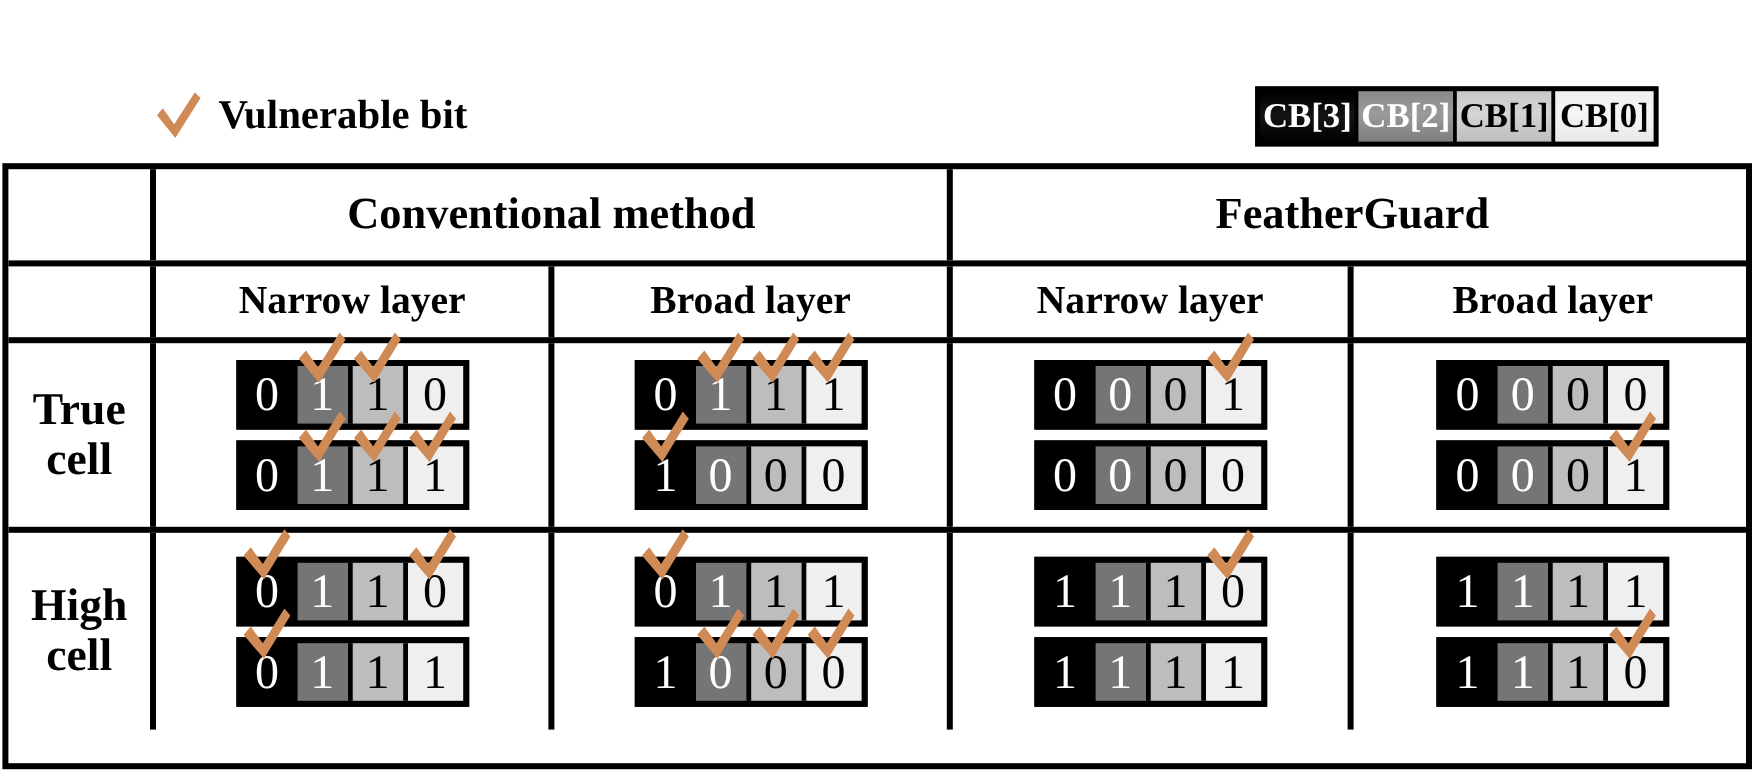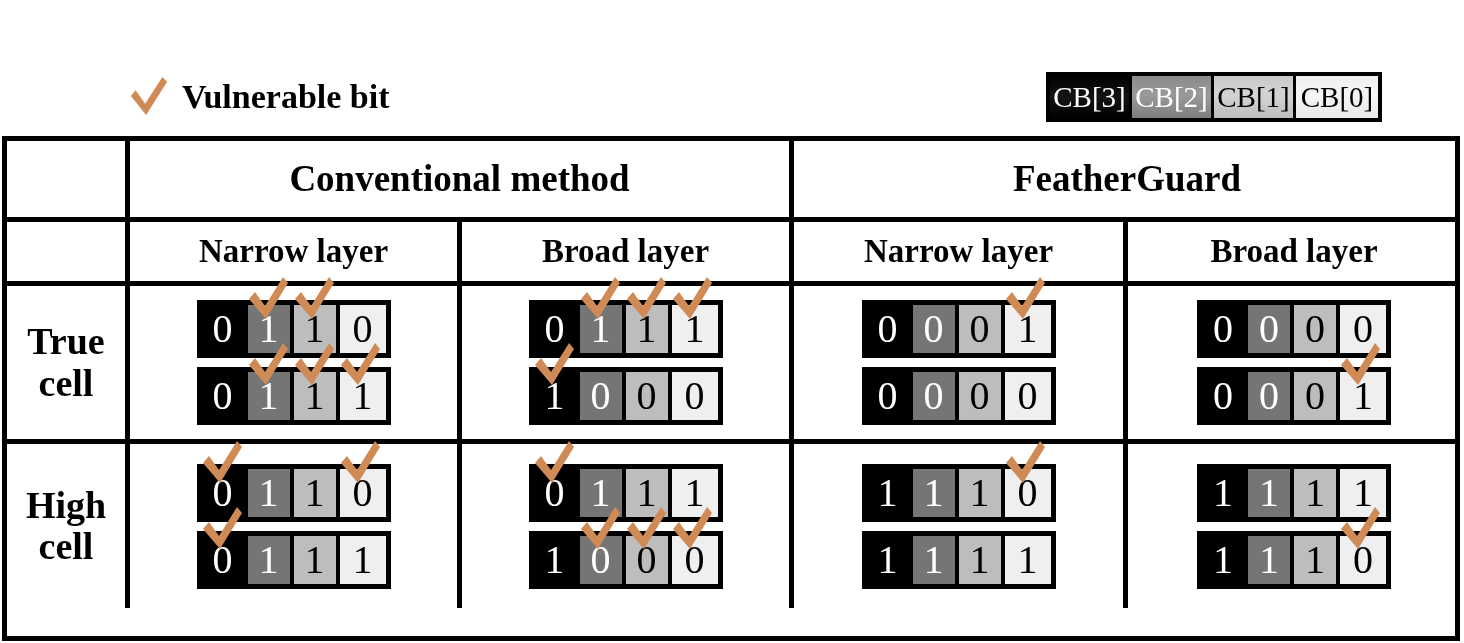--- a/index.html
+++ b/index.html
@@ -40,21 +40,21 @@
 
   
   #cb-legend{
     position:absolute;left:1046px;top:72px;
     border:4px solid #000;display:flex;background:#000;
   }
   .cb-box{
     width:82px;height:42px;
     display:flex;align-items:center;justify-content:center;
     font-family:"Liberation Serif", serif;
-    font-weight:normal;font-size:29px;line-height:1;
+    font-weight:bold;font-size:29px;line-height:1;
     border-right:3px solid #000;box-sizing:border-box;
   }
   .cb-box:last-child{border-right:none;}
   .cb-3{background:linear-gradient(180deg,#000 0%,#141414 50%,#000 100%);color:#fff;}
   .cb-2{background:linear-gradient(180deg,#8a8a8a 0%,#9a9a9a 45%,#7e7e7e 100%);color:#fff;}
   .cb-1{background:linear-gradient(180deg,#c9c9c9 0%,#d4d4d4 45%,#bdbdbd 100%);color:#000;}
   .cb-0{background:linear-gradient(180deg,#efefef 0%,#f6f6f6 45%,#e8e8e8 100%);color:#000;text-align:right;}
 
   
   #legend-vuln{

